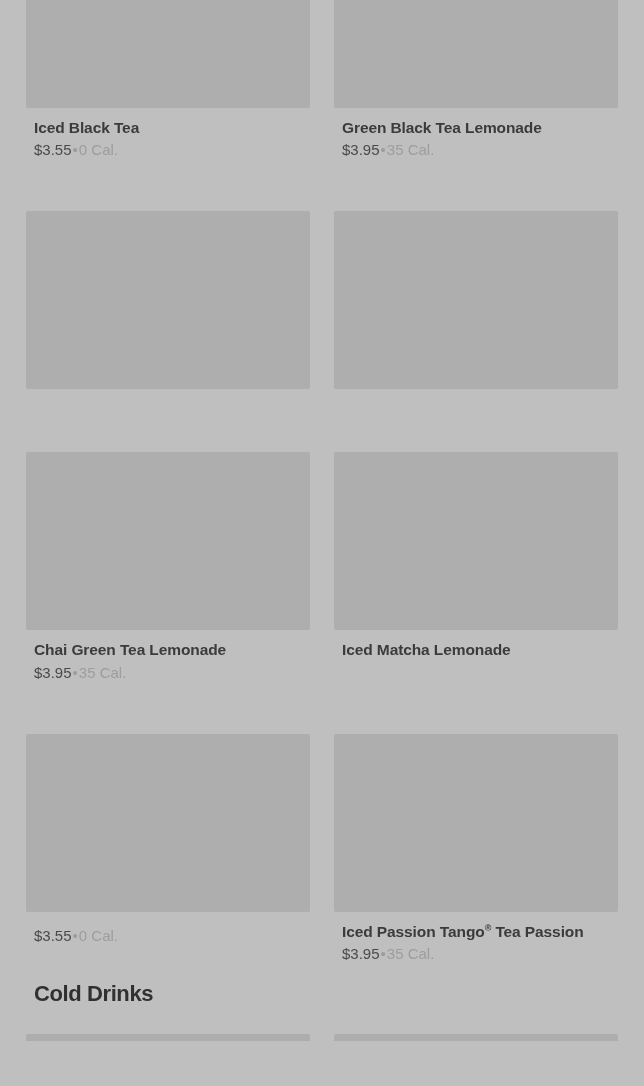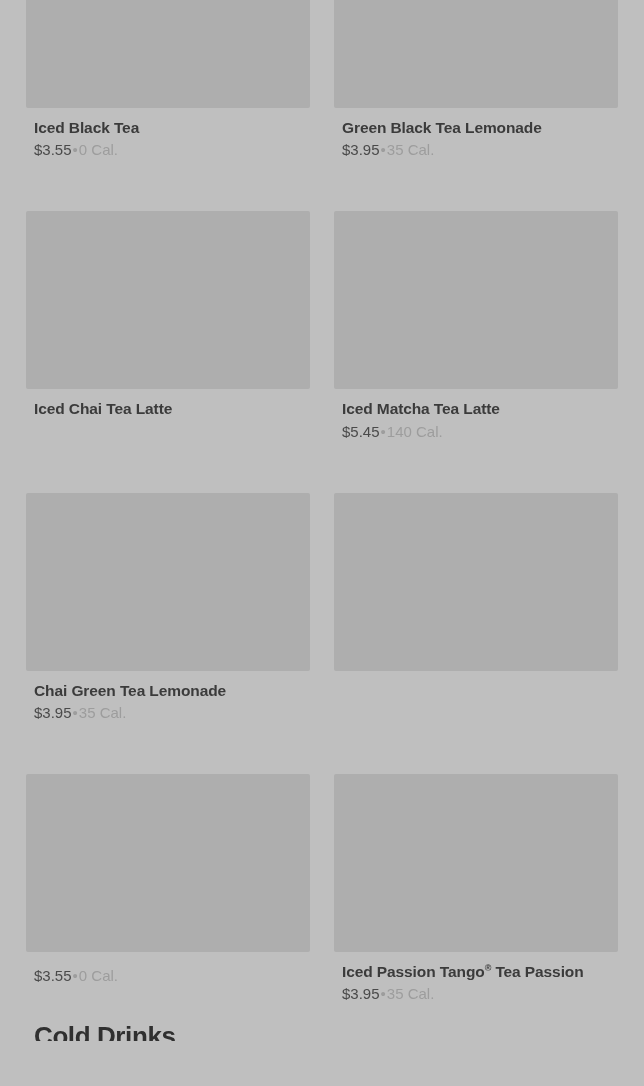--- a/index.html
+++ b/index.html
@@ -92,21 +92,21 @@
     color: #9d9d9d;
     padding: 0 1px;
   }
 
   .card-spacer {
     height: 44px;
   }
 
   
   .section-heading {
-    font-size: 26px;
+    font-size: 22px;
     font-weight: bold;
     color: #303030;
     letter-spacing: -0.4px;
     padding: 18px 34px 22px 34px;
   }
 
   .row-bottom .thumb {
     height: 180px;
     margin-top: 5px;
   }
@@ -140,32 +140,25 @@
 
   </div>
 
   <div class="card-spacer"></div>
 
   <div class="grid">
 
     <div class="card">
       <div class="thumb"></div>
       <div class="card-body">
-        <div class="title">Iced Chai Tea Latte</div>
-      </div>
-    </div>
-
-    <div class="card">
-      <div class="thumb"></div>
-      <div class="card-body">
-        <div class="title">Iced Matcha Tea Latte</div>
-        <div class="meta">
-          <span class="price">$5.45</span><span class="dot">•</span><span class="calories">140 Cal.</span>
-        </div>
-      </div>
+      </div>
+    </div>
+
+    <div class="card">
+      <div class="thumb"></div>
     </div>
 
   </div>
 
   <div class="card-spacer"></div>
 
   <div class="grid">
 
     <div class="card">
       <div class="thumb"></div>
@@ -173,20 +166,21 @@
         <div class="title">Chai Green Tea Lemonade</div>
         <div class="meta">
           <span class="price">$3.95</span><span class="dot">•</span><span class="calories">35 Cal.</span>
         </div>
       </div>
     </div>
 
     <div class="card">
       <div class="thumb"></div>
       <div class="card-body">
+        <div class="title">Iced Matcha Lemonade</div>
       </div>
     </div>
 
   </div>
 
   <div class="card-spacer"></div>
 
   <div class="grid">
 
     <div class="card">

